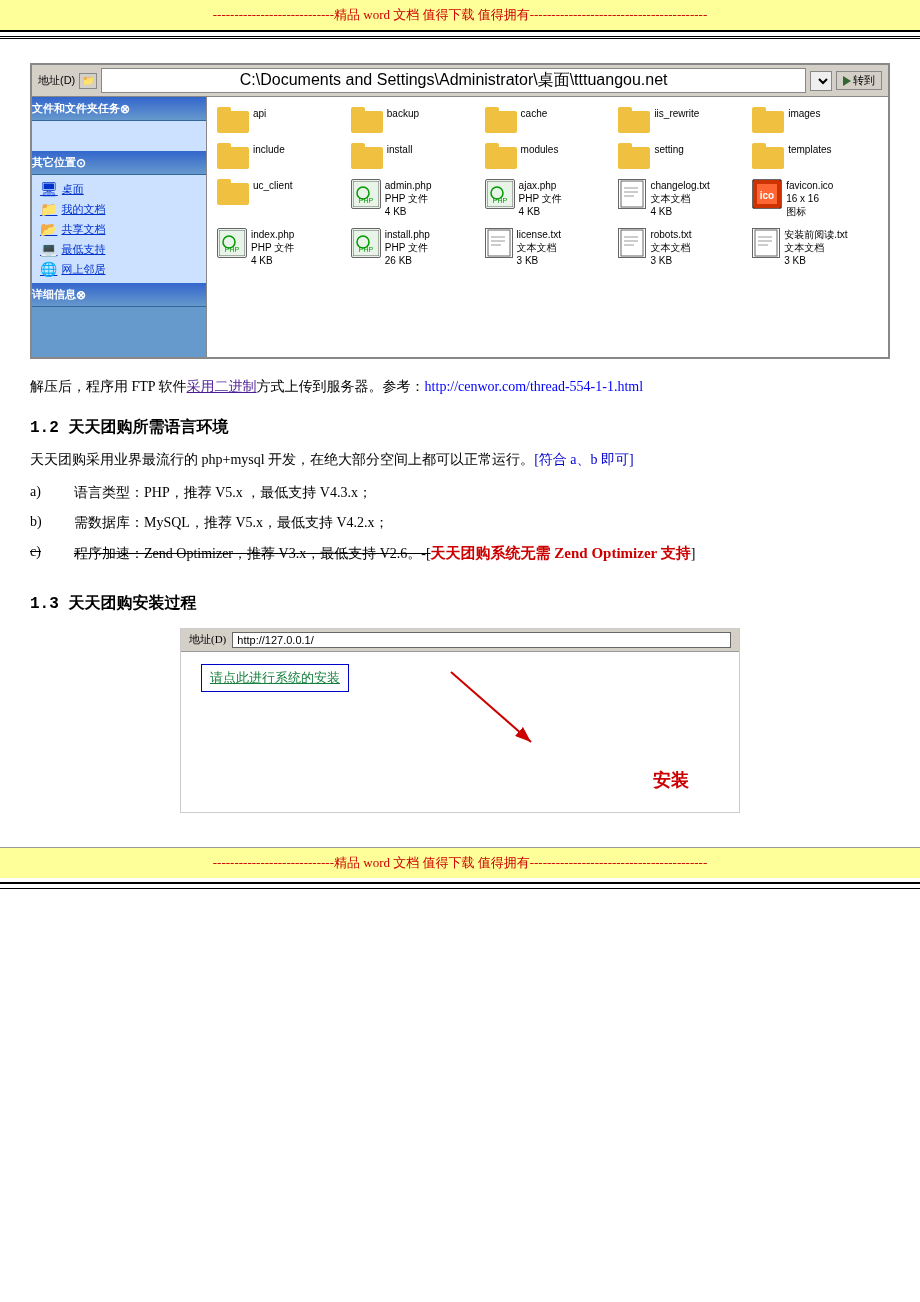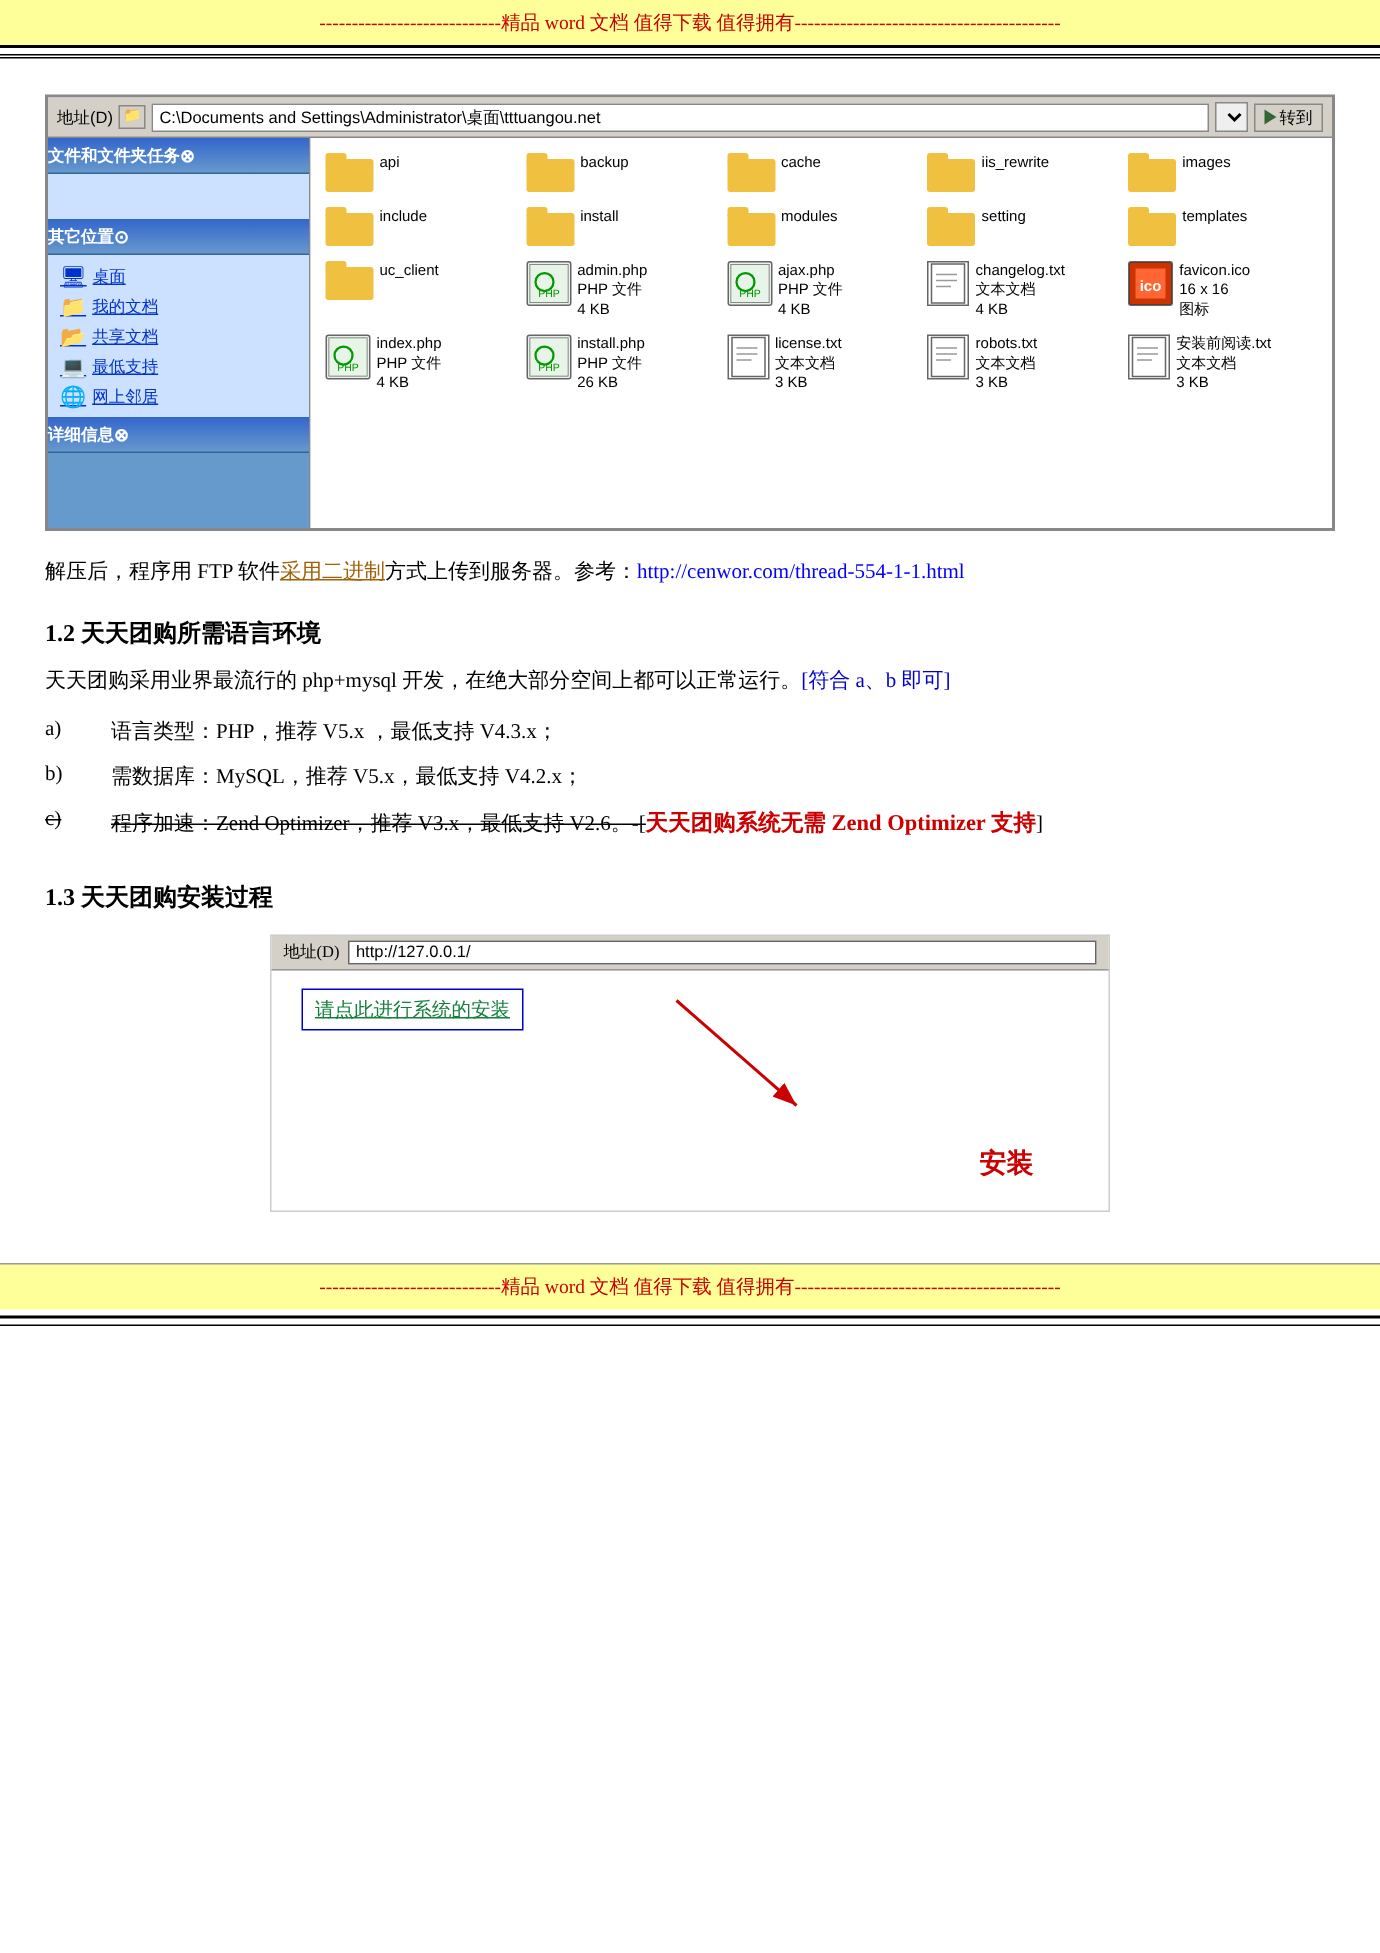--- a/index.html
+++ b/index.html
@@ -229,28 +229,29 @@
     .doc-para {
       font-size: 14px;
       margin: 10px 0;
       line-height: 1.7;
     }
 
     .doc-section-title {
       font-size: 16px;
       font-weight: bold;
       margin: 18px 0 10px 0;
+      font-family: Liberation Mono, monospace;
     }
 
     .doc-link {
       color: #0000ff;
     }
 
     .highlight-red {
-      color: #a16207;
+      color: #4c1d95;
       text-decoration: underline;
     }
 
     .highlight-blue-bracket {
       color: #0000cc;
     }
 
     .strikethrough {
       text-decoration: line-through;
     }
@@ -364,21 +365,21 @@
 </div>
 <div class="double-line"></div>
 
 <div class="content-area">
 
   <div class="explorer-container">
 
     <div class="explorer-addressbar">
       <span class="addr-label">地址(D)</span>
       <span style="display:inline-block;width:18px;height:16px;background:#d4d0c8;border:1px solid #888;font-size:10px;text-align:center;line-height:14px;">📁</span>
-      <span class="addr-input" style="padding:1px 4px;font-size:11px;">C:\Documents and Settings\Administrator\桌面\tttuangou.net</span>
+      <span class="addr-input" style="padding:1px 4px;font-size:16px;text-align:center;">C:\Documents and Settings\Administrator\桌面\tttuangou.net</span>
       <select style="font-size:11px;height:20px;border:1px solid #888;">
         <option></option>
       </select>
       <div class="addr-go-btn">
         <div class="addr-go-arrow"></div>
         <span>转到</span>
       </div>
     </div>
 
     <div class="explorer-body">

